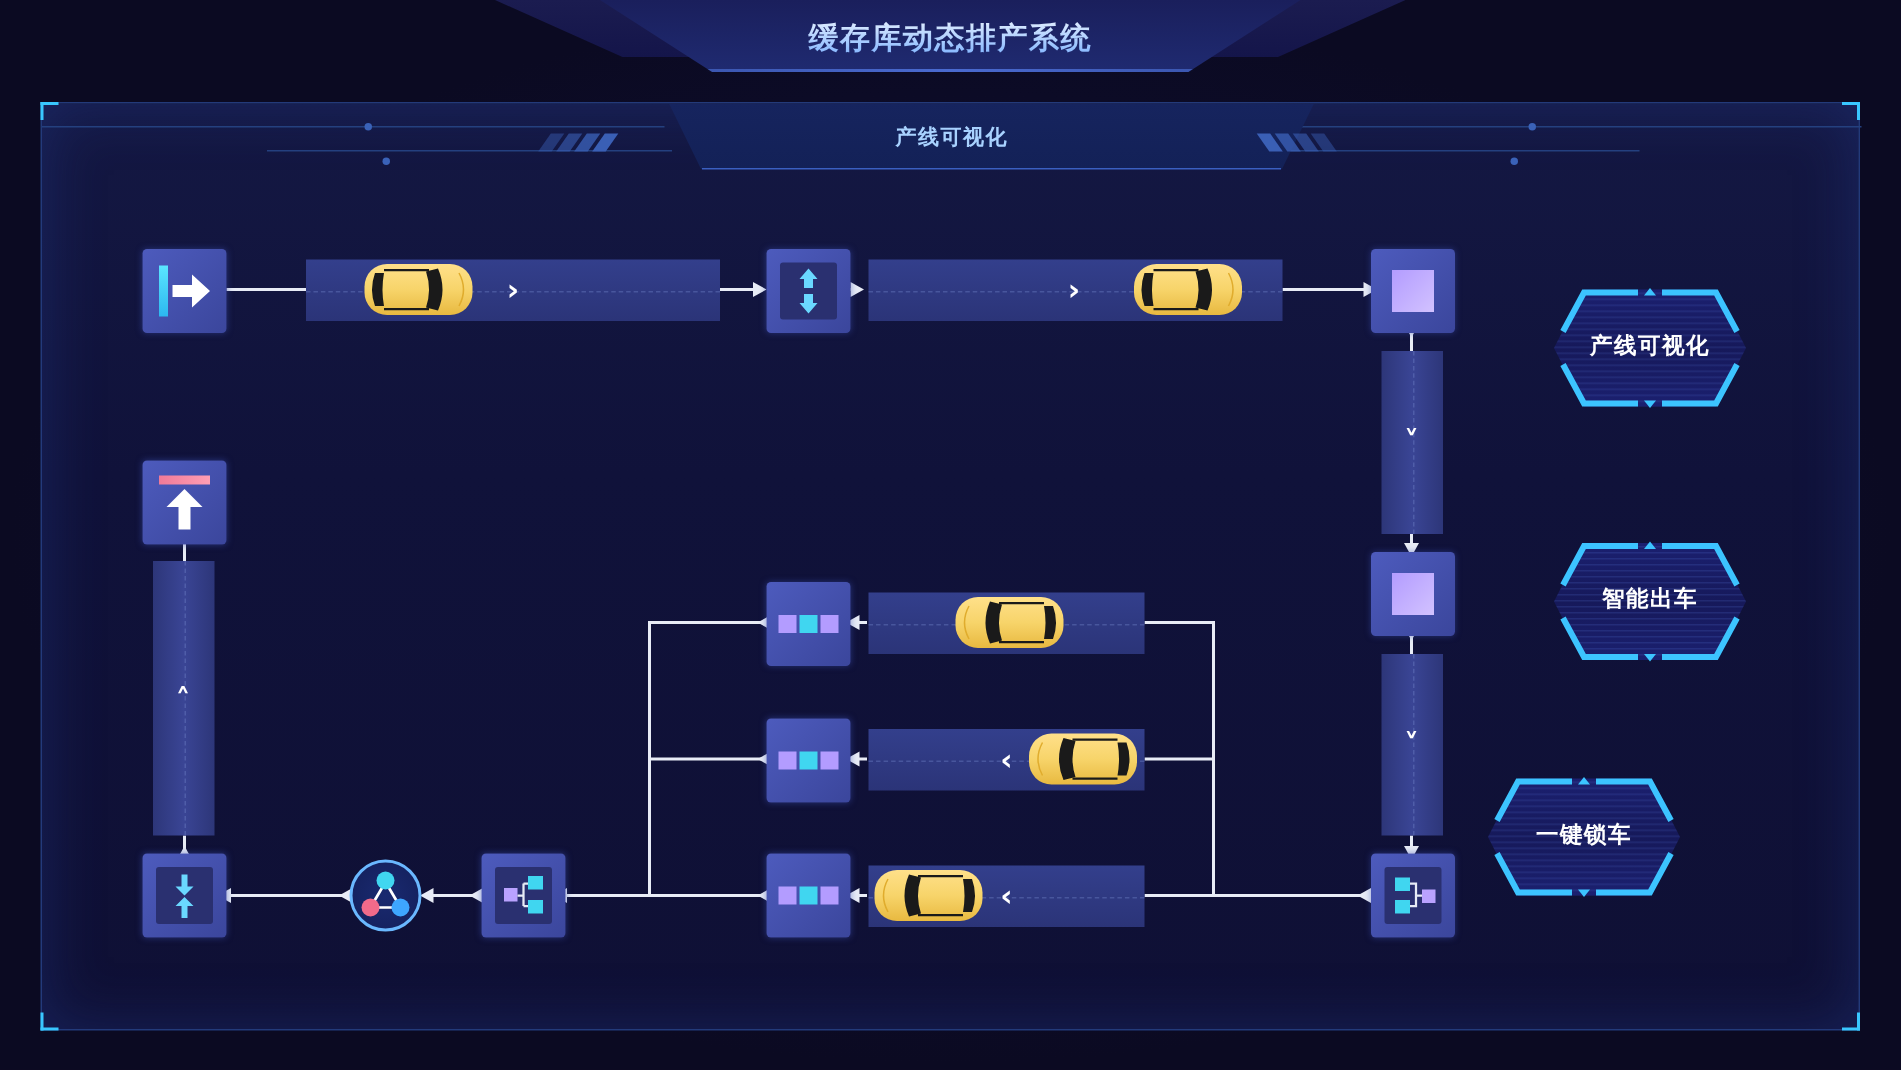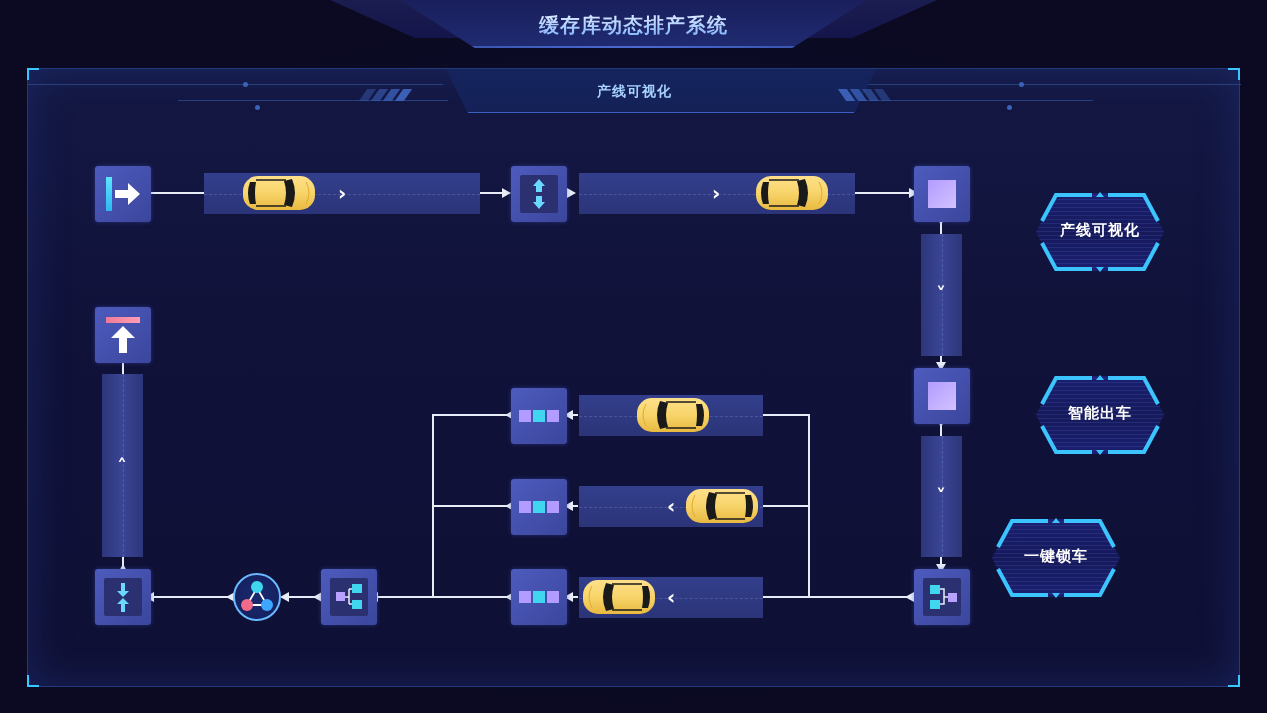--- a/index.html
+++ b/index.html
@@ -360,21 +360,21 @@
       <polyline points="8,30 22,4 58,4" fill="none" stroke="#3cc4ff" stroke-width="4"></polyline>
       <polyline points="74,4 110,4 124,30" fill="none" stroke="#3cc4ff" stroke-width="4"></polyline>
       <polyline points="8,52 22,78 58,78" fill="none" stroke="#3cc4ff" stroke-width="4"></polyline>
       <polyline points="74,78 110,78 124,52" fill="none" stroke="#3cc4ff" stroke-width="4"></polyline>
       <polygon points="62,6 66,1 70,6" fill="#3cc4ff"></polygon>
       <polygon points="62,76 66,81 70,76" fill="#3cc4ff"></polygon>
     </svg>
     <span>产线可视化</span>
   </div>
 
-  <div class="hexbtn" style="left:1034px;top:374px;">
+  <div class="hexbtn" style="left:1034px;top:360px;">
     <svg width="132" height="82">
       <polygon points="22,2 110,2 130,41 110,80 22,80 2,41" fill="url(#hf)"></polygon>
       <polygon points="22,2 110,2 130,41 110,80 22,80 2,41" fill="url(#hl)"></polygon>
       <polyline points="8,30 22,4 58,4" fill="none" stroke="#3cc4ff" stroke-width="4"></polyline>
       <polyline points="74,4 110,4 124,30" fill="none" stroke="#3cc4ff" stroke-width="4"></polyline>
       <polyline points="8,52 22,78 58,78" fill="none" stroke="#3cc4ff" stroke-width="4"></polyline>
       <polyline points="74,78 110,78 124,52" fill="none" stroke="#3cc4ff" stroke-width="4"></polyline>
       <polygon points="62,6 66,1 70,6" fill="#3cc4ff"></polygon>
       <polygon points="62,76 66,81 70,76" fill="#3cc4ff"></polygon>
     </svg>

